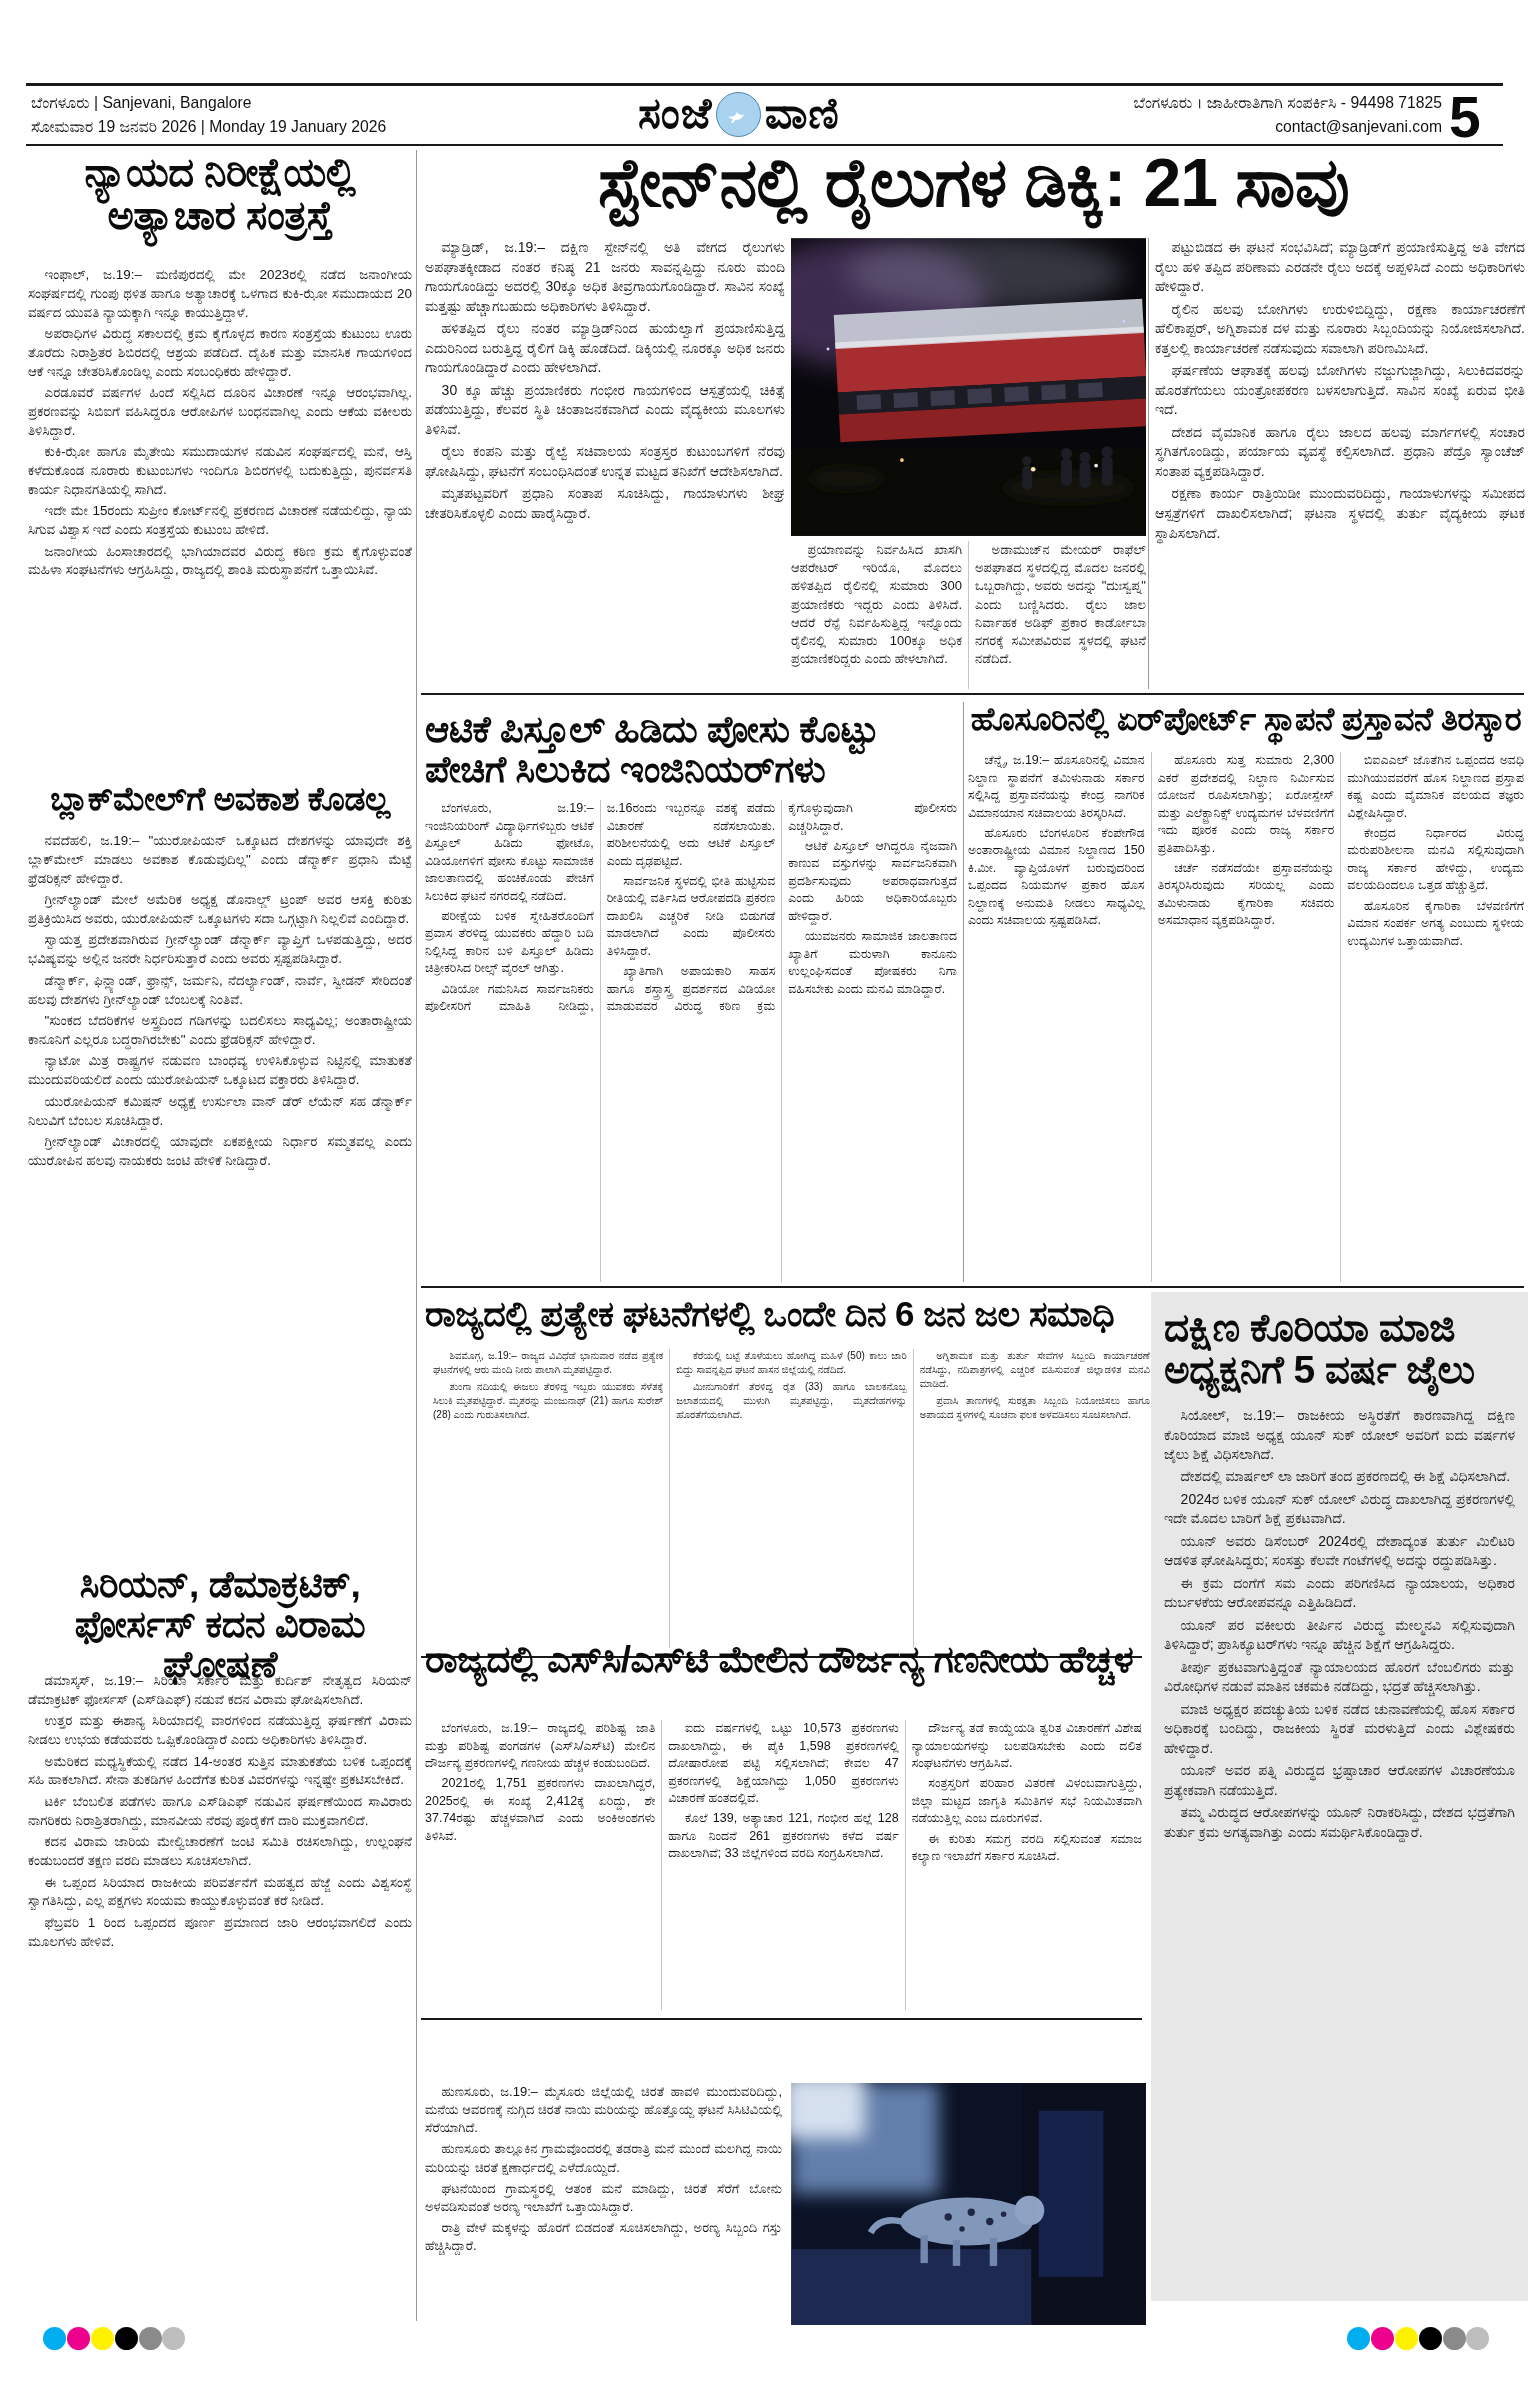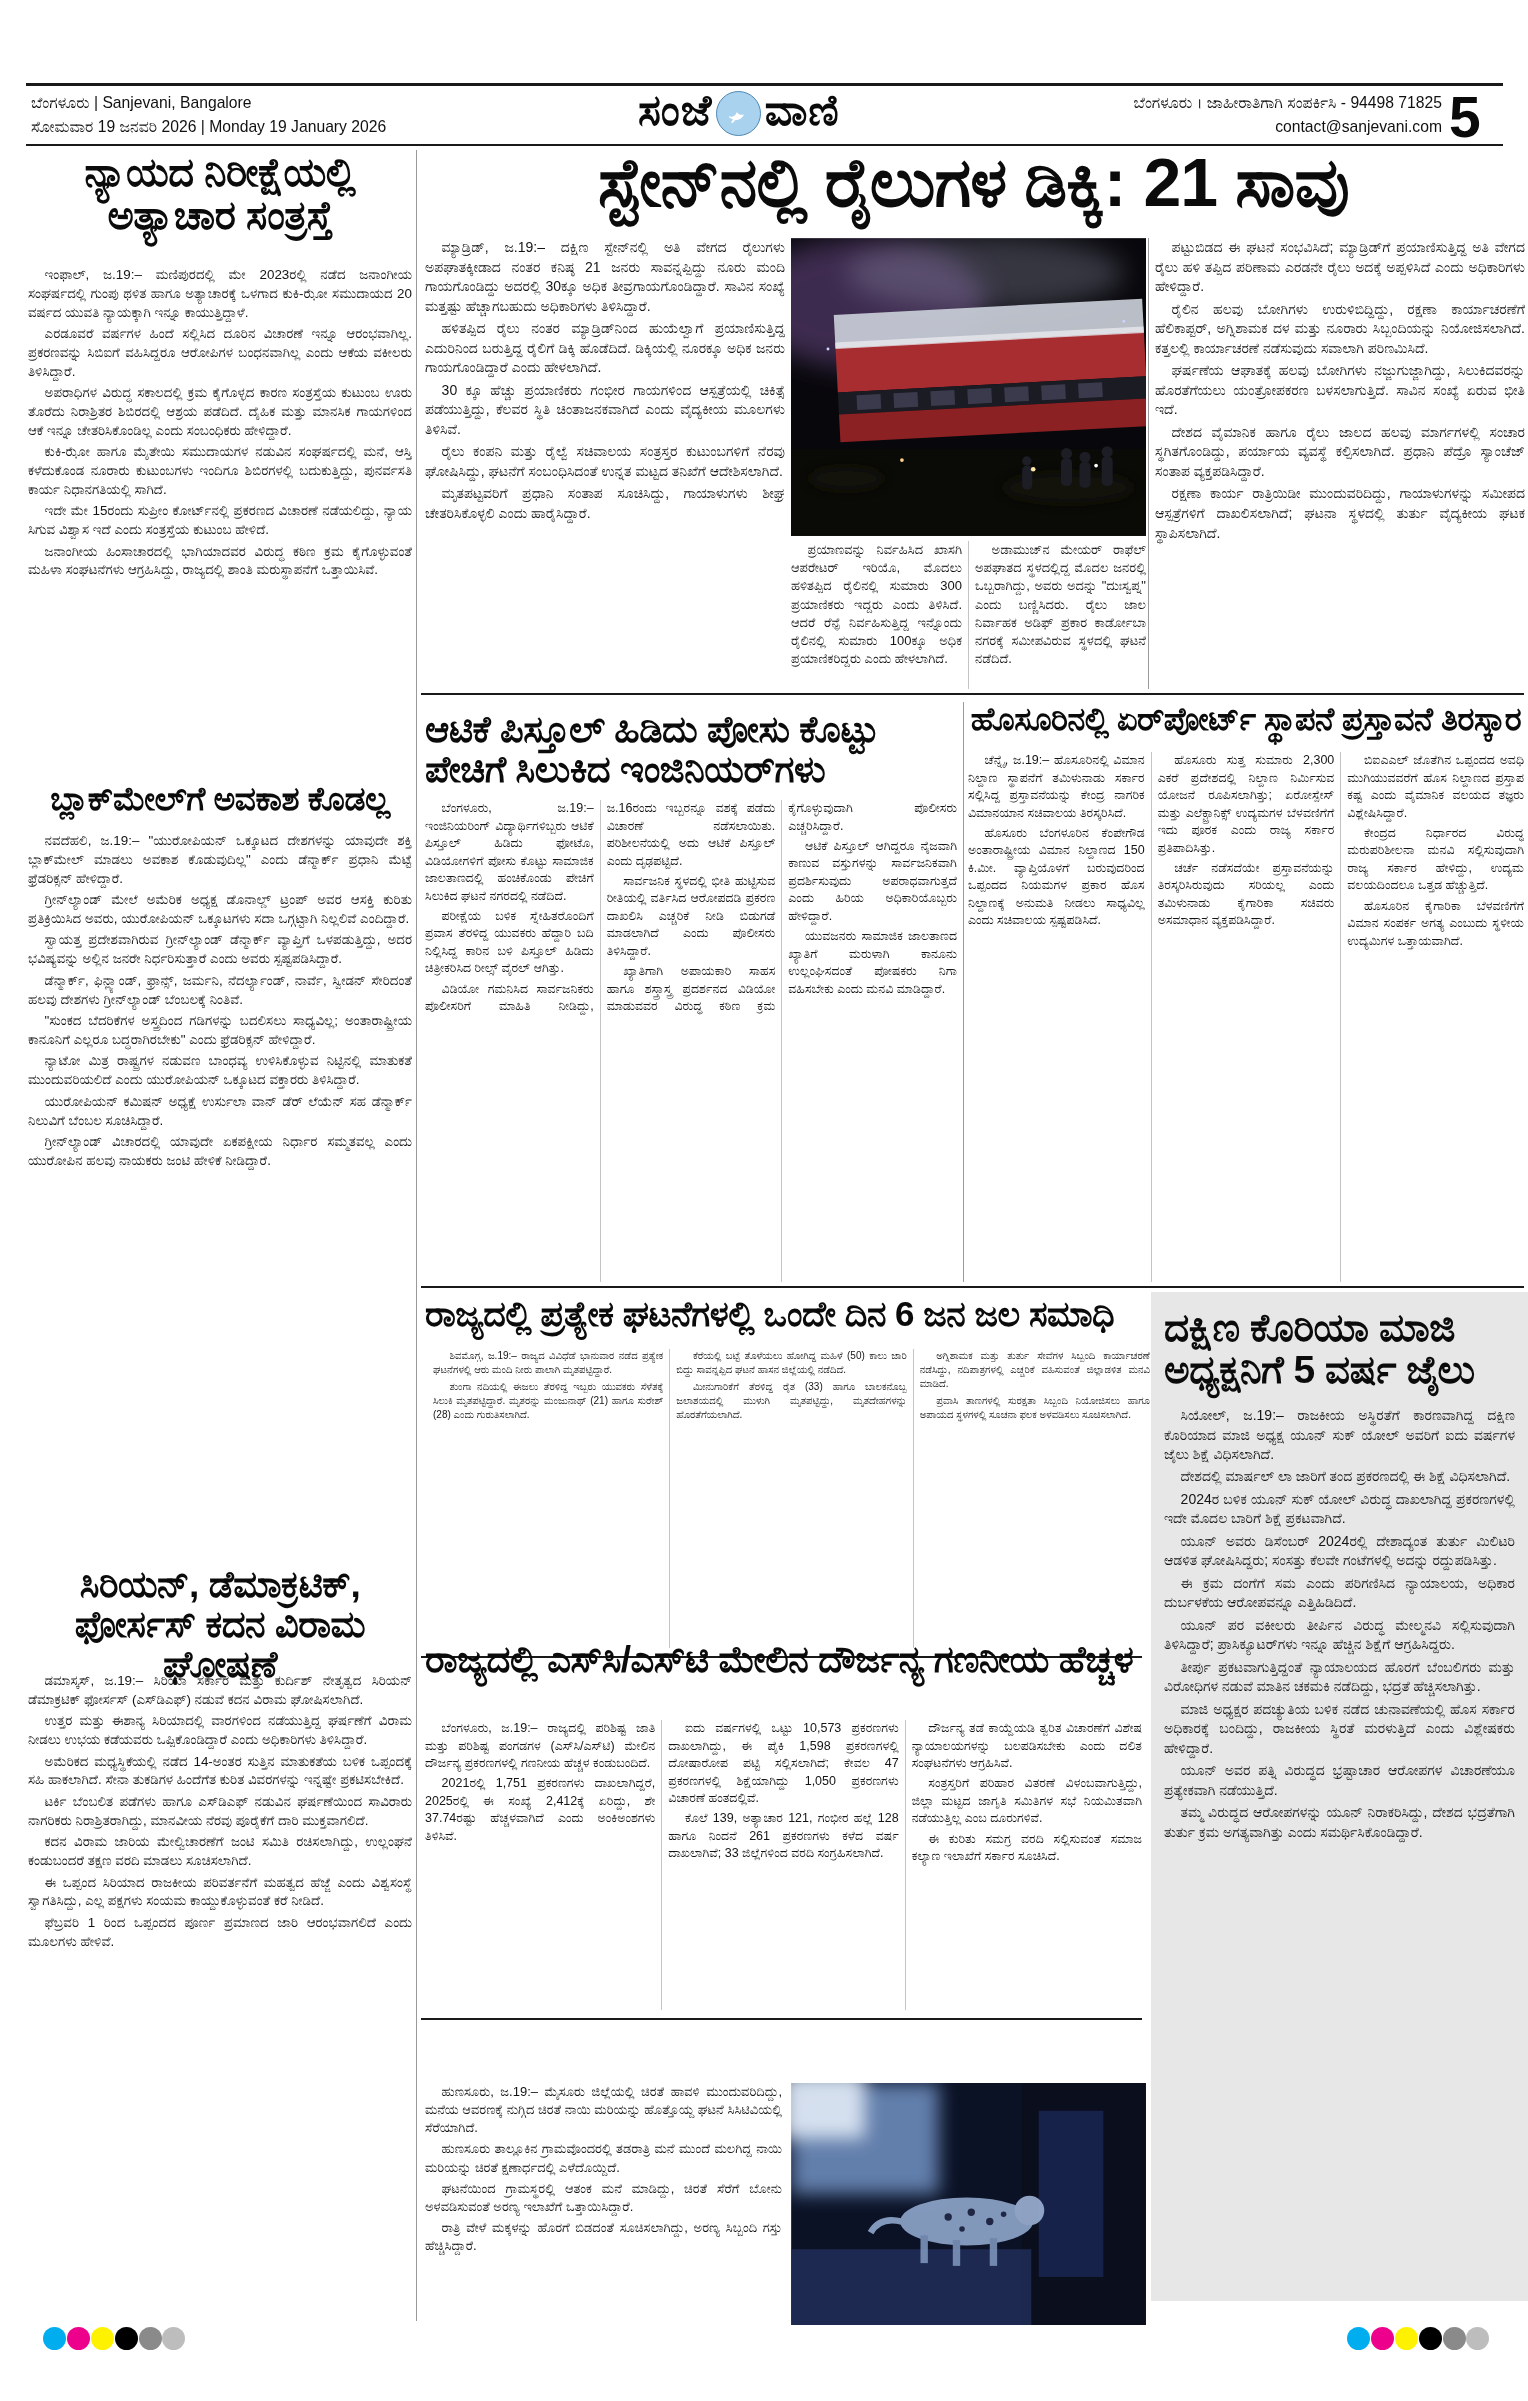--- a/index.html
+++ b/index.html
@@ -3,21 +3,21 @@
 <meta charset="utf-8">
 <style>
   html,body{margin:0;padding:0;background:#fff;}
   #page{position:relative;width:1528px;height:2401px;background:#fff;color:#111;
         font-family:"Liberation Sans", sans-serif;overflow:hidden;}
   .abs{position:absolute;}
   .rule-h{position:absolute;background:#1a1a1a;height:1.8px;}
   .rule-v{position:absolute;background:#9a9a9a;width:0.9px;}
   
   .hdr-small{font-size:15.7px;line-height:1.5;color:#111;}
-  .masthead{display:flex;align-items:center;gap:3.7px;font-family:Liberation Mono, monospace;
+  .masthead{display:flex;align-items:center;gap:3.7px;font-family:Liberation Serif, serif;
             font-weight:900;font-size:43px;letter-spacing:0.9px;color:#0a0a0a;}
   .mast-circle{width:43px;height:43px;border-radius:50%;background:#a8d2ee;border:1.8px solid #4d88b5;
                display:flex;align-items:center;justify-content:center;}
   .pageno{font-size:57px;font-weight:700;color:#0a0a0a;line-height:1;}
   
   .hl{font-weight:900;color:#0b0b0b;text-align:center;letter-spacing:-0.5px;line-height:1.08;}
   
   .body{font-size:13.4px;line-height:1.40;text-align:justify;color:#141414;overflow:hidden;}
   .body p{margin:0 0 2.8px 0;text-indent:16.6px;}
   .cols2{column-count:2;column-gap:13px;column-rule:0.9px solid #c4c4c4;}
@@ -53,22 +53,22 @@
 
   <div class="abs hdr-small" style="left:998px;top:91px;width:444px;text-align:right;">
     <div>ಬೆಂಗಳೂರು   ।   ಜಾಹೀರಾತಿಗಾಗಿ ಸಂಪರ್ಕಿಸಿ - 94498 71825</div>
     <div>contact@sanjevani.com</div>
   </div>
   <div class="abs pageno" style="left:1449px;top:89px;">5</div>
 
   <div class="abs hl" style="left:28px;top:151px;width:384px;font-size:40px;">ನ್ಯಾಯದ ನಿರೀಕ್ಷೆಯಲ್ಲಿ ಅತ್ಯಾಚಾರ ಸಂತ್ರಸ್ತೆ</div>
   <div class="abs body" style="left:28px;top:266px;width:384px;height:506px;">
       <p>ಇಂಫಾಲ್, ಜ.19:– ಮಣಿಪುರದಲ್ಲಿ ಮೇ 2023ರಲ್ಲಿ ನಡೆದ ಜನಾಂಗೀಯ ಸಂಘರ್ಷದಲ್ಲಿ ಗುಂಪು ಥಳಿತ ಹಾಗೂ ಅತ್ಯಾಚಾರಕ್ಕೆ ಒಳಗಾದ ಕುಕಿ-ಝೋ ಸಮುದಾಯದ 20 ವರ್ಷದ ಯುವತಿ ನ್ಯಾಯಕ್ಕಾಗಿ ಇನ್ನೂ ಕಾಯುತ್ತಿದ್ದಾಳೆ.</p>
+      <p>ಅಪರಾಧಿಗಳ ವಿರುದ್ಧ ಸಕಾಲದಲ್ಲಿ ಕ್ರಮ ಕೈಗೊಳ್ಳದ ಕಾರಣ ಸಂತ್ರಸ್ತೆಯ ಕುಟುಂಬ ಊರು ತೊರೆದು ನಿರಾಶ್ರಿತರ ಶಿಬಿರದಲ್ಲಿ ಆಶ್ರಯ ಪಡೆದಿದೆ. ದೈಹಿಕ ಮತ್ತು ಮಾನಸಿಕ ಗಾಯಗಳಿಂದ ಆಕೆ ಇನ್ನೂ ಚೇತರಿಸಿಕೊಂಡಿಲ್ಲ ಎಂದು ಸಂಬಂಧಿಕರು ಹೇಳಿದ್ದಾರೆ.</p>
       <p>ಎರಡೂವರೆ ವರ್ಷಗಳ ಹಿಂದೆ ಸಲ್ಲಿಸಿದ ದೂರಿನ ವಿಚಾರಣೆ ಇನ್ನೂ ಆರಂಭವಾಗಿಲ್ಲ. ಪ್ರಕರಣವನ್ನು ಸಿಬಿಐಗೆ ವಹಿಸಿದ್ದರೂ ಆರೋಪಿಗಳ ಬಂಧನವಾಗಿಲ್ಲ ಎಂದು ಆಕೆಯ ವಕೀಲರು ತಿಳಿಸಿದ್ದಾರೆ.</p>
-      <p>ಅಪರಾಧಿಗಳ ವಿರುದ್ಧ ಸಕಾಲದಲ್ಲಿ ಕ್ರಮ ಕೈಗೊಳ್ಳದ ಕಾರಣ ಸಂತ್ರಸ್ತೆಯ ಕುಟುಂಬ ಊರು ತೊರೆದು ನಿರಾಶ್ರಿತರ ಶಿಬಿರದಲ್ಲಿ ಆಶ್ರಯ ಪಡೆದಿದೆ. ದೈಹಿಕ ಮತ್ತು ಮಾನಸಿಕ ಗಾಯಗಳಿಂದ ಆಕೆ ಇನ್ನೂ ಚೇತರಿಸಿಕೊಂಡಿಲ್ಲ ಎಂದು ಸಂಬಂಧಿಕರು ಹೇಳಿದ್ದಾರೆ.</p>
       <p>ಕುಕಿ-ಝೋ ಹಾಗೂ ಮೈತೇಯಿ ಸಮುದಾಯಗಳ ನಡುವಿನ ಸಂಘರ್ಷದಲ್ಲಿ ಮನೆ, ಆಸ್ತಿ ಕಳೆದುಕೊಂಡ ನೂರಾರು ಕುಟುಂಬಗಳು ಇಂದಿಗೂ ಶಿಬಿರಗಳಲ್ಲಿ ಬದುಕುತ್ತಿದ್ದು, ಪುನರ್ವಸತಿ ಕಾರ್ಯ ನಿಧಾನಗತಿಯಲ್ಲಿ ಸಾಗಿದೆ.</p>
       <p>ಇದೇ ಮೇ 15ರಂದು ಸುಪ್ರೀಂ ಕೋರ್ಟ್‌ನಲ್ಲಿ ಪ್ರಕರಣದ ವಿಚಾರಣೆ ನಡೆಯಲಿದ್ದು, ನ್ಯಾಯ ಸಿಗುವ ವಿಶ್ವಾಸ ಇದೆ ಎಂದು ಸಂತ್ರಸ್ತೆಯ ಕುಟುಂಬ ಹೇಳಿದೆ.</p>
       <p>ಜನಾಂಗೀಯ ಹಿಂಸಾಚಾರದಲ್ಲಿ ಭಾಗಿಯಾದವರ ವಿರುದ್ಧ ಕಠಿಣ ಕ್ರಮ ಕೈಗೊಳ್ಳುವಂತೆ ಮಹಿಳಾ ಸಂಘಟನೆಗಳು ಆಗ್ರಹಿಸಿದ್ದು, ರಾಜ್ಯದಲ್ಲಿ ಶಾಂತಿ ಮರುಸ್ಥಾಪನೆಗೆ ಒತ್ತಾಯಿಸಿವೆ.</p>
     </div>
 
   <div class="abs hl" style="left:28px;top:781px;width:384px;font-size:33px;">ಬ್ಲಾಕ್‌ಮೇಲ್‌ಗೆ ಅವಕಾಶ ಕೊಡಲ್ಲ</div>
   <div class="abs body" style="left:28px;top:832px;width:384px;height:723px;">
       <p>ನವದೆಹಲಿ, ಜ.19:– "ಯುರೋಪಿಯನ್ ಒಕ್ಕೂಟದ ದೇಶಗಳನ್ನು ಯಾವುದೇ ಶಕ್ತಿ ಬ್ಲಾಕ್‌ಮೇಲ್ ಮಾಡಲು ಅವಕಾಶ ಕೊಡುವುದಿಲ್ಲ" ಎಂದು ಡೆನ್ಮಾರ್ಕ್ ಪ್ರಧಾನಿ ಮೆಟ್ಟೆ ಫ್ರೆಡರಿಕ್ಸನ್ ಹೇಳಿದ್ದಾರೆ.</p>
       <p>ಗ್ರೀನ್‌ಲ್ಯಾಂಡ್ ಮೇಲೆ ಅಮೆರಿಕ ಅಧ್ಯಕ್ಷ ಡೊನಾಲ್ಡ್ ಟ್ರಂಪ್ ಅವರ ಆಸಕ್ತಿ ಕುರಿತು ಪ್ರತಿಕ್ರಿಯಿಸಿದ ಅವರು, ಯುರೋಪಿಯನ್ ಒಕ್ಕೂಟಗಳು ಸದಾ ಒಗ್ಗಟ್ಟಾಗಿ ನಿಲ್ಲಲಿವೆ ಎಂದಿದ್ದಾರೆ.</p>
       <p>ಸ್ವಾಯತ್ತ ಪ್ರದೇಶವಾಗಿರುವ ಗ್ರೀನ್‌ಲ್ಯಾಂಡ್ ಡೆನ್ಮಾರ್ಕ್ ವ್ಯಾಪ್ತಿಗೆ ಒಳಪಡುತ್ತಿದ್ದು, ಅದರ ಭವಿಷ್ಯವನ್ನು ಅಲ್ಲಿನ ಜನರೇ ನಿರ್ಧರಿಸುತ್ತಾರೆ ಎಂದು ಅವರು ಸ್ಪಷ್ಟಪಡಿಸಿದ್ದಾರೆ.</p>

